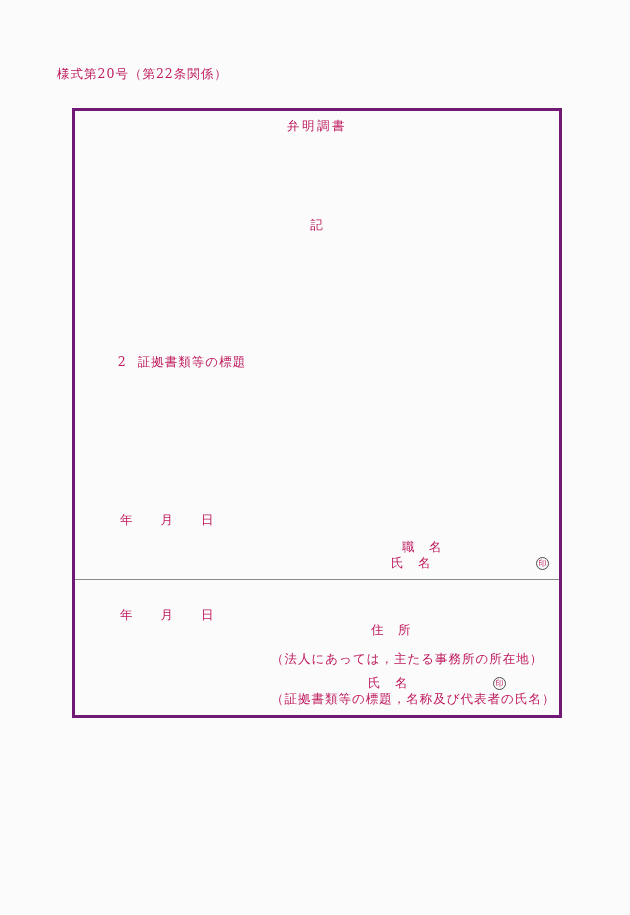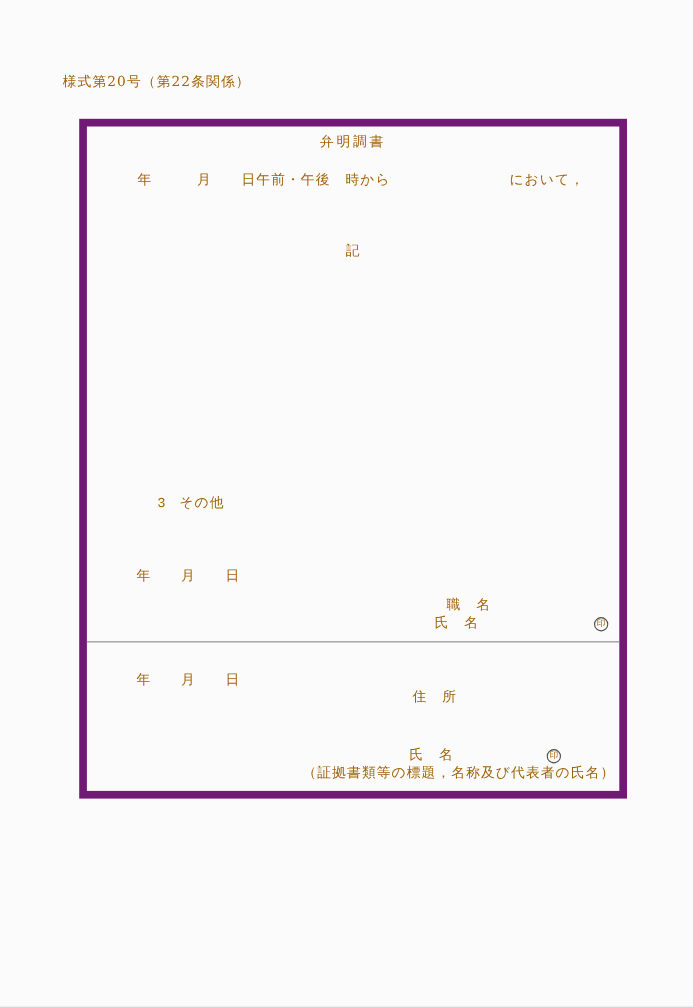--- a/index.html
+++ b/index.html
@@ -3,31 +3,30 @@
 <meta charset="utf-8">
 <style>
   html,body{margin:0;padding:0;background:#e8e8e8;}
   .page{
     position:relative;
     width:630px;height:915px;
     margin:0 auto;
     background:#fbfbfb;
     font-family:"DejaVu Serif","Liberation Serif",serif;
     font-size:12.5px;
-    color:#a16207;
+    color:#be185d;
     letter-spacing:1px;
     overflow:hidden;
   }
   .abs{position:absolute;white-space:pre;line-height:14px;}
   .form-number{position:absolute;left:57px;top:66px;white-space:pre;}
   .form-box{
     position:absolute;left:72px;top:108px;
     width:484px;height:604px;
-    border:7px solid #701a75;
-    font-family:Liberation Mono, monospace;
+    border:3px solid #701a75;
   }
   .center{position:absolute;left:0;width:100%;text-align:center;white-space:pre;line-height:14px;}
   .doc-title{letter-spacing:2.5px;}
   .item{position:absolute;white-space:pre;line-height:14px;}
   .item .num{display:inline-block;width:20px;letter-spacing:0;}
   .blank-area{position:absolute;left:13px;width:458px;}
   .divider{position:absolute;left:0;top:468px;width:100%;height:0;border-top:1px solid #8a8a8a;}
   .seal{
     position:absolute;
     width:13px;height:13px;
@@ -42,45 +41,45 @@
 <body>
 
 <div class="page">
 
   <div class="form-number">様式第20号（第22条関係）</div>
 
   <div class="form-box">
 
     <div class="center doc-title" style="top:8px">弁明調書</div>
 
-    <div class="abs" style="left:46px;top:42px">年　　　月　　日午前・午後　時から　　　　　　　　において，</div>
 
     <div class="center" style="top:107px">記</div>
 
     <div class="blank-area" style="top:160px;height:65px"></div>
 
+    <div class="item" style="left:13px;top:230px">
+      <span class="num">2</span><span>証拠書類等の標題</span>
+    </div>
     <div class="blank-area" style="top:250px;height:65px"></div>
 
-    <div class="item" style="left:13px;top:322px">
-      <span class="num">3</span><span>その他</span>
-    </div>
     <div class="blank-area" style="top:342px;height:55px"></div>
 
     <div class="abs" style="left:45px;top:402px">年　　月　　日</div>
     <div class="abs" style="left:327px;top:429px">職　名</div>
     <div class="abs" style="left:316px;top:445px">氏　名</div>
     <span class="seal" style="left:461px;top:446px">
       <span class="seal-char">印</span>
     </span>
 
     <div class="divider"></div>
 
     <div class="abs" style="left:45px;top:497px">年　　月　　日</div>
 
     <div class="abs" style="left:296px;top:512px">住　所</div>
+    <div class="abs" style="left:196px;top:541px">（法人にあっては，主たる事務所の所在地）</div>
 
     <div class="abs" style="left:293px;top:565px">氏　名</div>
     <span class="seal" style="left:418px;top:566px">
       <span class="seal-char">印</span>
     </span>
     <div class="abs" style="left:196px;top:581px">（証拠書類等の標題，名称及び代表者の氏名）</div>
 
   </div>
 </div>
 

